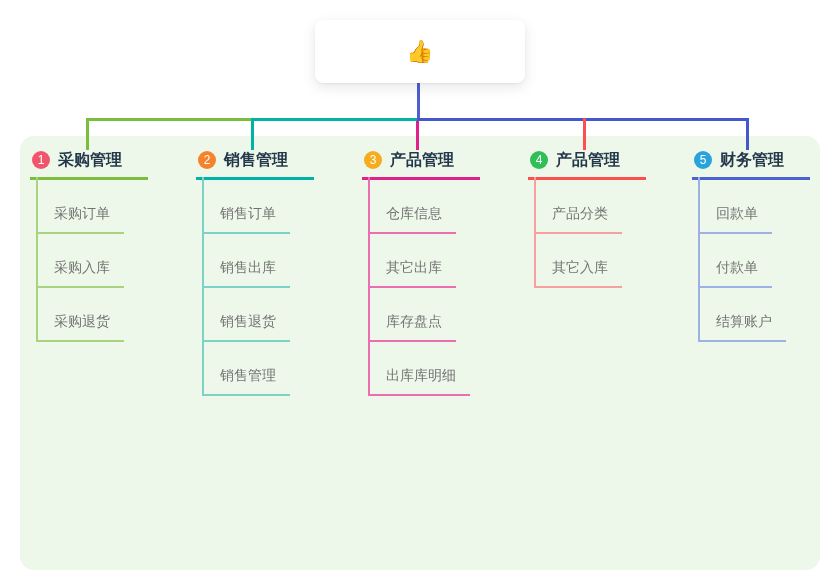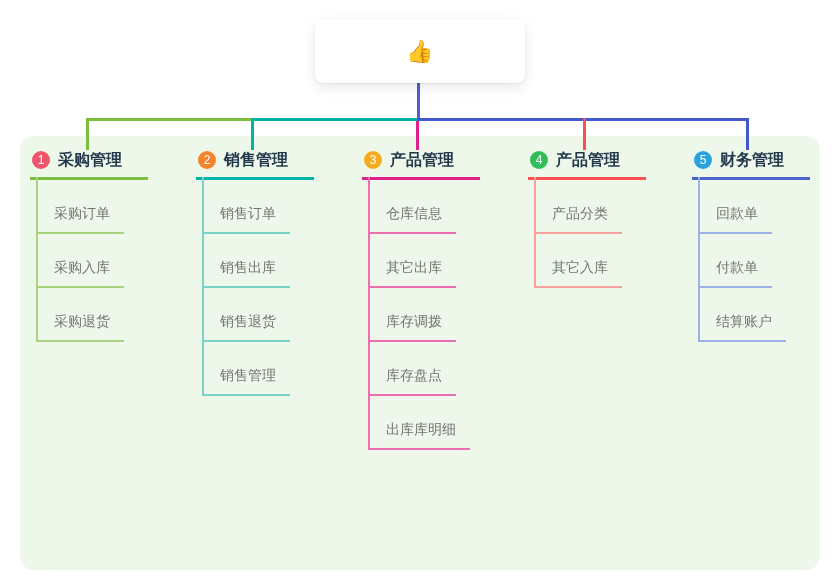--- a/index.html
+++ b/index.html
@@ -159,23 +159,20 @@
     <span class="branch-label">产品管理</span>
   </div>
   <div class="children">
     <div class="child">
         <span class="child-label">仓库信息</span>
       </div>
     <div class="child">
         <span class="child-label">其它出库</span>
       </div>
     <div class="child">
-        <span class="child-label">库存调拨</span>
-      </div>
-    <div class="child">
         <span class="child-label">库存盘点</span>
       </div>
     <div class="child">
         <span class="child-label">出库库明细</span>
       </div>
   </div>
 </div>
 
 <div class="branch branch-4" style="--main: #fc4f4f; --light: #f8a0a0; --badge: #2fbe58;">
   <div class="branch-header">

